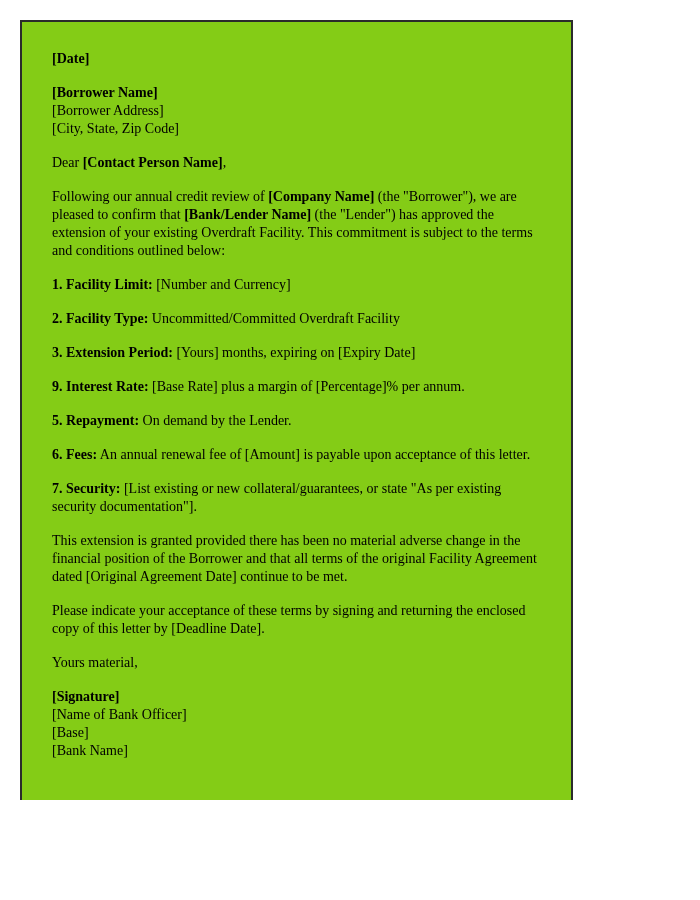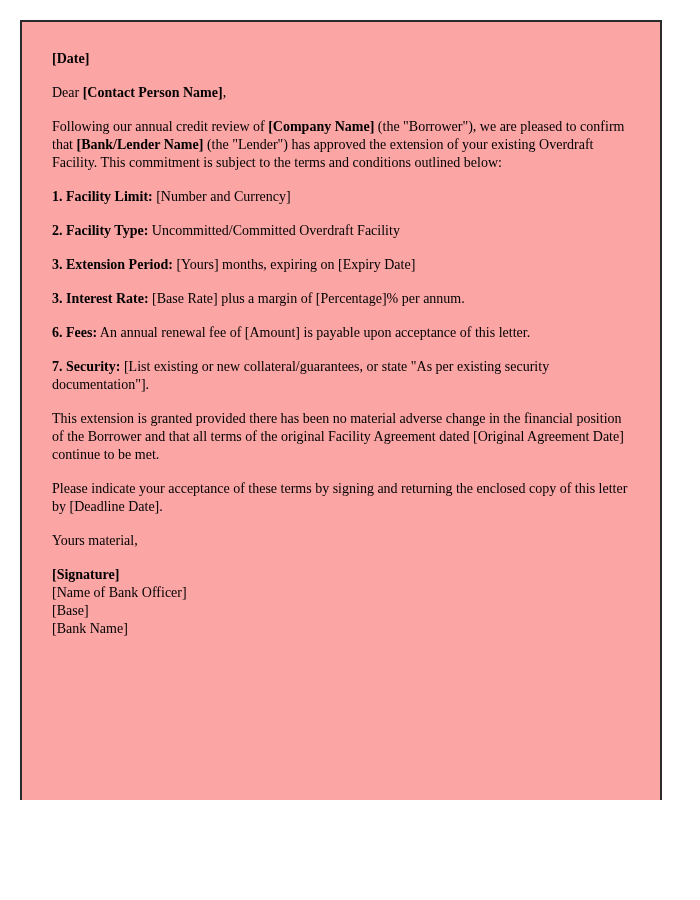--- a/index.html
+++ b/index.html
@@ -12,24 +12,24 @@
     height: 900px;
     position: relative;
     font-family: "Liberation Serif", "DejaVu Serif", serif;
     color: #000000;
     overflow: hidden;
   }
   .document-page {
     position: absolute;
     left: 20px;
     top: 20px;
-    width: 642px;
+    width: 553px;
     height: 780px;
     box-sizing: border-box;
-    background: #fca5a5;
+    background: #84cc16;
     border-top: 2px solid #2b2b2b;
     border-left: 2px solid #2b2b2b;
     border-right: 2px solid #2b2b2b;
     border-bottom: none;
   }
   .letter-body {
     padding: 28px 30px 0 30px;
     font-size: 14px;
     line-height: 18px;
   }
@@ -42,26 +42,28 @@
   .letter-body b {
     font-weight: bold;
   }
 </style>
 </head>
 <body>
 
 <div class="document-page">
   <div class="letter-body">
       <p class="para"><b>[Date]</b></p>
+      <p class="para"><b>[Borrower Name]</b><br><span>[Borrower Address]</span><br><span>[City, State, Zip Code]</span></p>
       <p class="para"><span>Dear </span><b>[Contact Person Name]</b><span>,</span></p>
       <p class="para"><span>Following our annual credit review of </span><b>[Company Name]</b><span> (the "Borrower"), we are pleased to confirm that </span><b>[Bank/Lender Name]</b><span> (the "Lender") has approved the extension of your existing Overdraft Facility. This commitment is subject to the terms and conditions outlined below:</span></p>
       <p class="para"><b>1. Facility Limit:</b><span> [Number and Currency]</span></p>
       <p class="para"><b>2. Facility Type:</b><span> Uncommitted/Committed Overdraft Facility</span></p>
       <p class="para"><b>3. Extension Period:</b><span> [Yours] months, expiring on [Expiry Date]</span></p>
-      <p class="para"><b>3. Interest Rate:</b><span> [Base Rate] plus a margin of [Percentage]% per annum.</span></p>
+      <p class="para"><b>9. Interest Rate:</b><span> [Base Rate] plus a margin of [Percentage]% per annum.</span></p>
+      <p class="para"><b>5. Repayment:</b><span> On demand by the Lender.</span></p>
       <p class="para"><b>6. Fees:</b><span> An annual renewal fee of [Amount] is payable upon acceptance of this letter.</span></p>
       <p class="para"><b>7. Security:</b><span> [List existing or new collateral/guarantees, or state "As per existing security documentation"].</span></p>
       <p class="para"><span>This extension is granted provided there has been no material adverse change in the financial position of the Borrower and that all terms of the original Facility Agreement dated [Original Agreement Date] continue to be met.</span></p>
       <p class="para"><span>Please indicate your acceptance of these terms by signing and returning the enclosed copy of this letter by [Deadline Date].</span></p>
       <p class="para"><span>Yours material,</span></p>
       <p class="para"><b>[Signature]</b><br><span>[Name of Bank Officer]</span><br><span>[Base]</span><br><span>[Bank Name]</span></p>
     </div>
 </div>
 
 </body></html>

